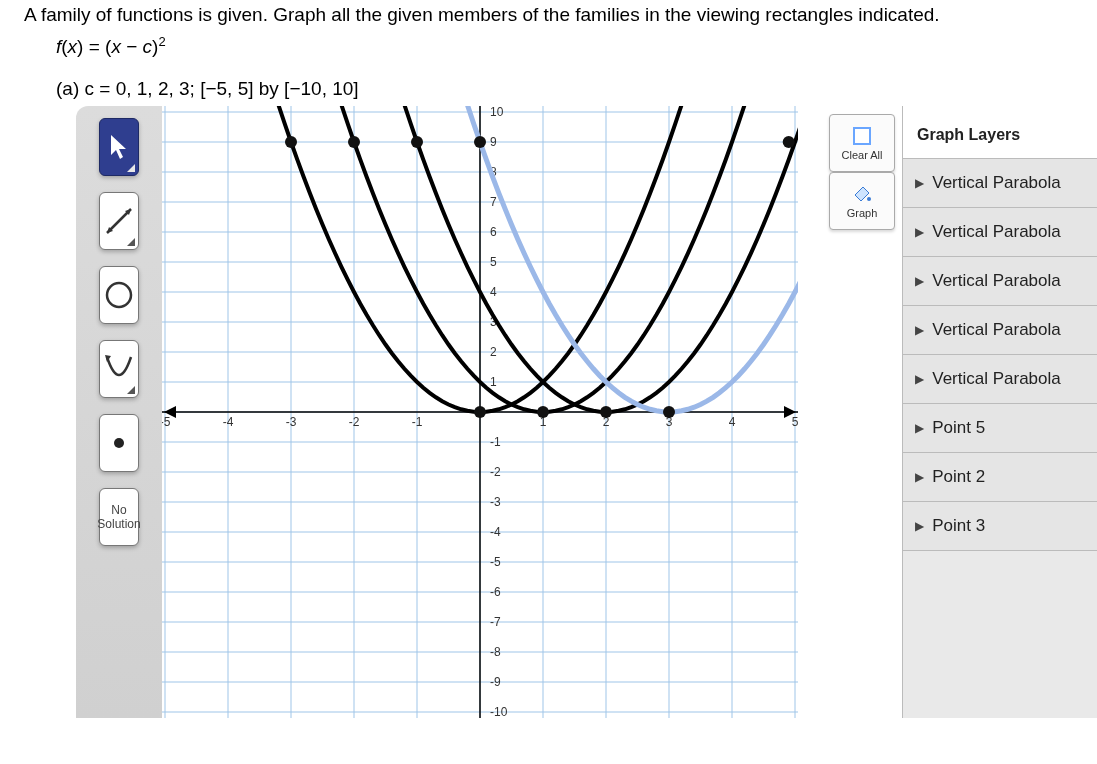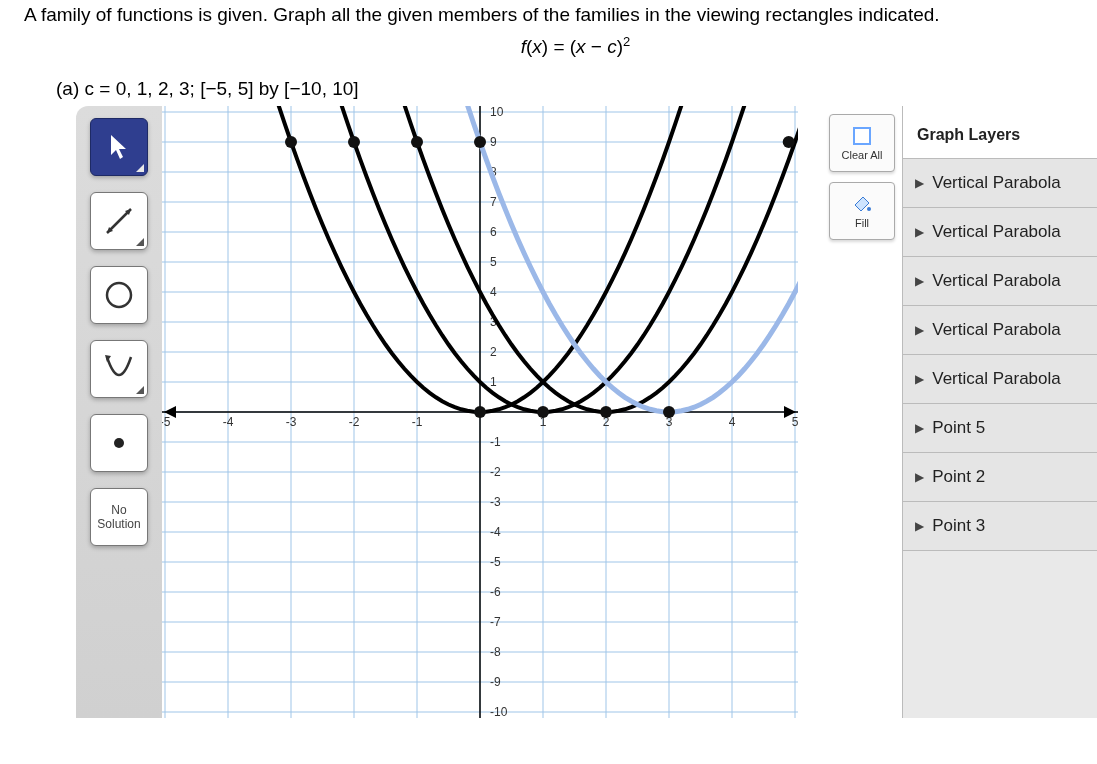--- a/index.html
+++ b/index.html
@@ -5,21 +5,21 @@
   * { box-sizing: border-box; }
   body {
     margin: 0;
     font-family: Arial, Helvetica, sans-serif;
     font-size: 18px;
     color: #000;
     background: #fff;
   }
   .page { width: 1097px; height: 764px; overflow: hidden; position: relative; }
   .prompt { padding: 4px 6px 2px 24px; font-size: 19px; }
-  .formula { padding: 6px 2px 2px 56px; font-size: 19px; font-style: italic; text-align: center; }
+  .formula { padding: 6px 2px 2px 56px; font-size: 19px; font-style: italic; }
   .formula .sup { font-size: 13px; vertical-align: super; font-style: normal;}
   .part-label { padding: 18px 19px 4px 56px; font-size: 19px; }
   .widget {
     position: relative;
     margin: 2px 0 0 76px;
     width: 1021px;
     height: 612px;
     background: linear-gradient(#dcdcdc,#d0d0d0);
     border-top-left-radius: 12px;
     display: flex;
@@ -28,21 +28,21 @@
   .toolbar {
     width: 86px;
     flex: 0 0 86px;
     display: flex;
     flex-direction: column;
     align-items: center;
     padding-top: 12px;
     gap: 16px;
   }
   .tool {
-    width: 58px; height: 58px;
+    width: 40px; height: 58px;
     background: #fff;
     border: 1px solid #777;
     border-radius: 6px;
     display: flex; align-items: center; justify-content: center;
     box-shadow: 0 2px 4px rgba(0,0,0,0.25);
     position: relative;
   }
   .tool.selected {
     background: #2f3e8f;
     border-color: #1e2a65;
@@ -64,21 +64,21 @@
     background: #fff;
     margin: 0;
     height: 100%;
   }
   .graph-svg { position: absolute; left: 0; top: 0; }
   
   .actions {
     position: absolute;
     right: 202px;
     top: 8px;
-    display: flex; flex-direction: column; gap: 10px;
+    display: flex; flex-direction: column; 
   }
   .action-btn {
     width: 66px; height: 58px;
     background: #fbfbfb;
     border: 1px solid #aaa;
     border-radius: 4px;
     display: flex; flex-direction: column; align-items: center; justify-content: center;
     font-size: 11px; color: #333;
     box-shadow: 0 2px 3px rgba(0,0,0,0.15);
     gap: 2px;
@@ -253,21 +253,21 @@
         <svg width="22" height="22" viewBox="0 0 22 22">
           <rect x="3" y="3" width="16" height="16" fill="#fff" stroke="#6aa6ff" stroke-width="2"></rect>
         </svg>
         <span>Clear All</span>
       </div>
       <div class="action-btn">
         <svg width="22" height="22" viewBox="0 0 22 22">
           <path d="M4 12 L12 4 L18 10 L10 18 Z" fill="#cde4ff" stroke="#3a7bd5"></path>
           <circle cx="18" cy="16" r="2" fill="#3a7bd5"></circle>
         </svg>
-        <span>Fill</span>
+        <span>Graph</span>
       </div>
     </div>
 
     <div class="layers">
       <div class="layers-header">Graph Layers</div>
       <div id="layers-list">
           <div class="layer-row">
             <span class="arrow">▶</span>
             <span>Vertical Parabola</span>
           </div>

